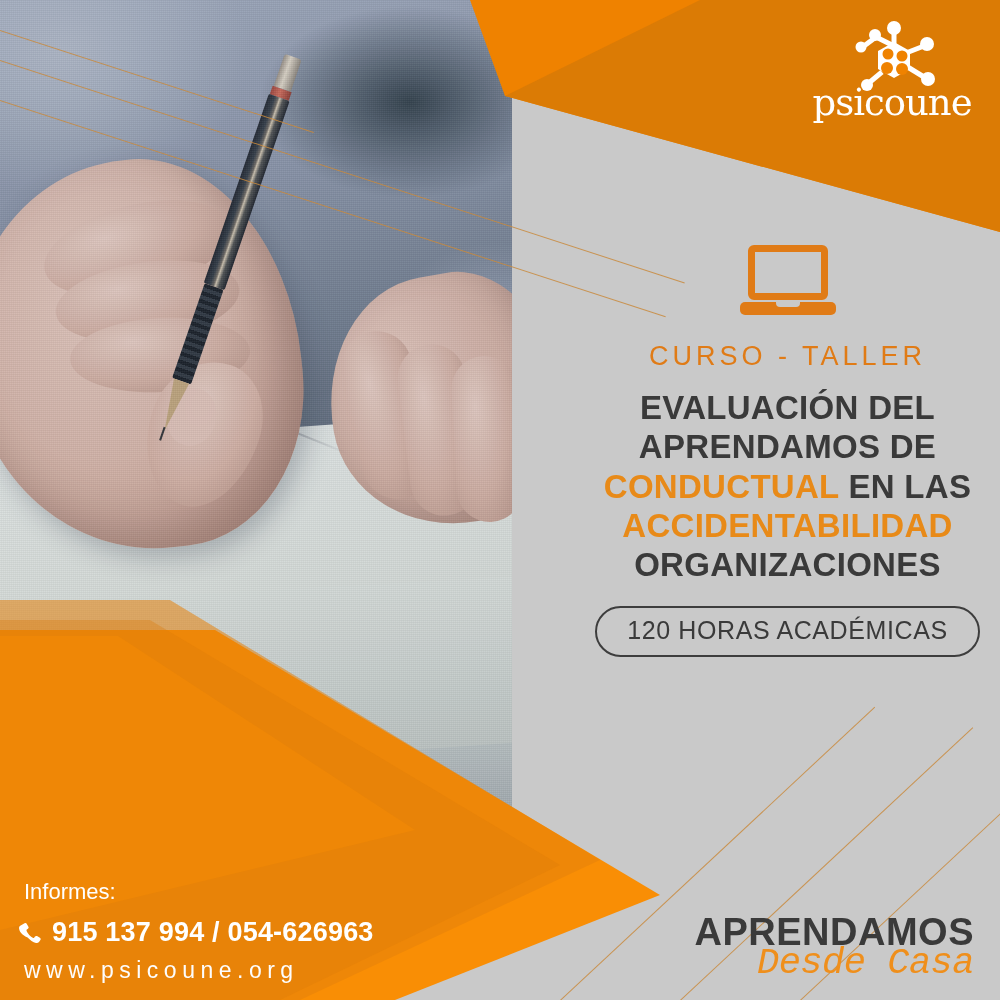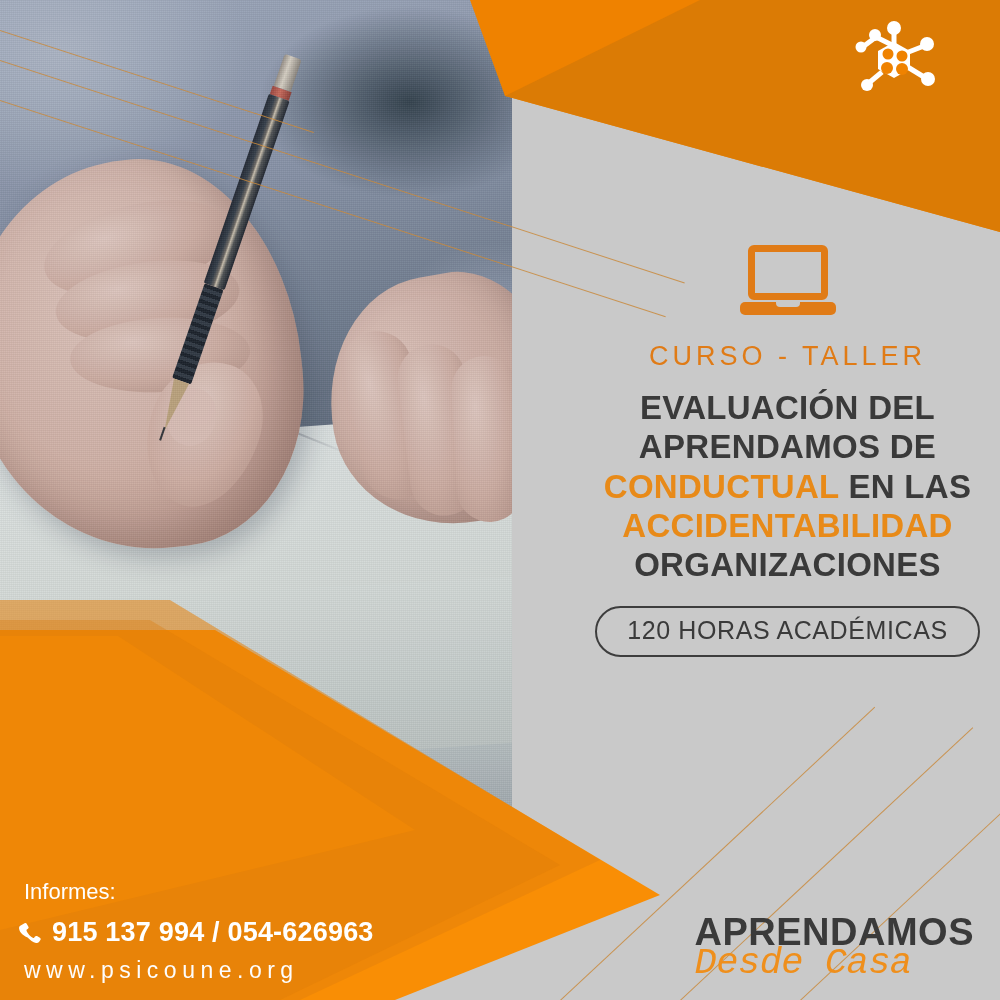--- a/index.html
+++ b/index.html
@@ -306,21 +306,21 @@
   }
   .contact .informes { font-size:22px; margin-bottom:12px; margin-left:6px; }
   .contact .phone-row { display:flex; align-items:center; gap:10px; margin-bottom:9px; }
   .contact .phone-num { font-size:27px; font-weight:bold; letter-spacing:.2px; }
   .contact .site { font-size:23px; letter-spacing:5.5px; margin-left:6px; color:#fdfdfd; }
 
   
   .tagline {
     position:absolute;
     right:26px; bottom:18px;
-    text-align:left;
+    text-align:right;
     z-index:6;
   }
   .tagline .l1 {
     font-size:38px;
     font-weight:bold;
     color:#3a3a3a;
     letter-spacing:.5px;
     line-height:1;
   }
   .tagline .l2 {
@@ -401,20 +401,21 @@
         <circle cx="23" cy="65" r="6"></circle>
         <path d="M50 22 L66 31 L66 49 L50 58 L34 49 L34 31 Z"></path>
       </g>
       <g fill="#ef8200">
         <circle cx="44" cy="34" r="5.5"></circle>
         <circle cx="58" cy="36" r="5.5"></circle>
         <circle cx="43" cy="48" r="6"></circle>
         <circle cx="58" cy="49" r="6"></circle>
       </g>
     </svg>
+    <div class="word">psicoune</div>
   </div>
 
   <div class="content">
 
     <div class="laptop-icon">
       <div class="screen"></div>
       <div class="base"></div>
       <div class="notch"></div>
     </div>
 

